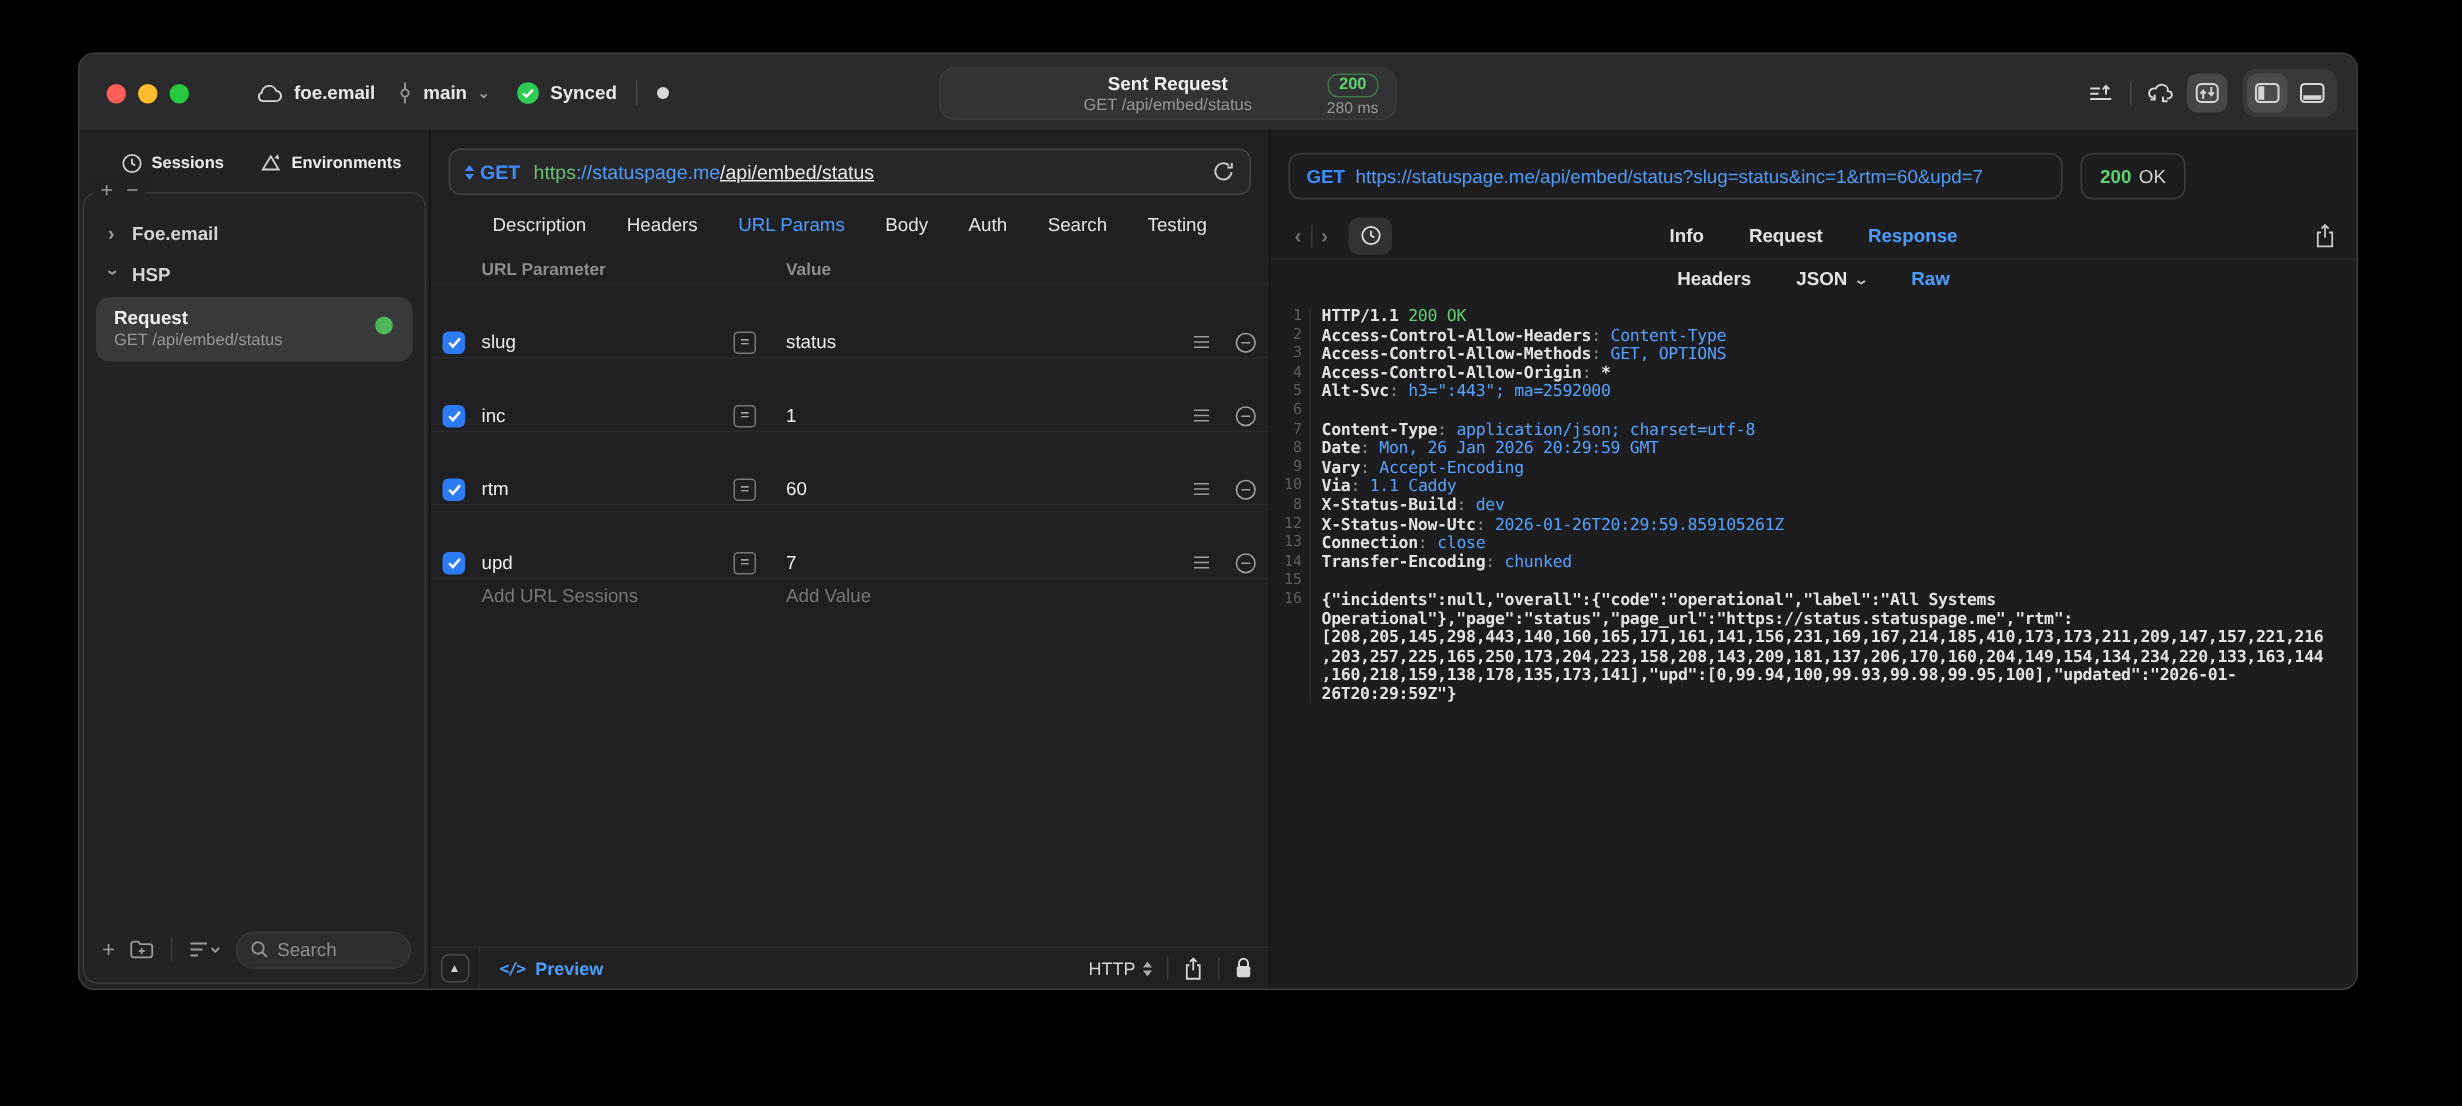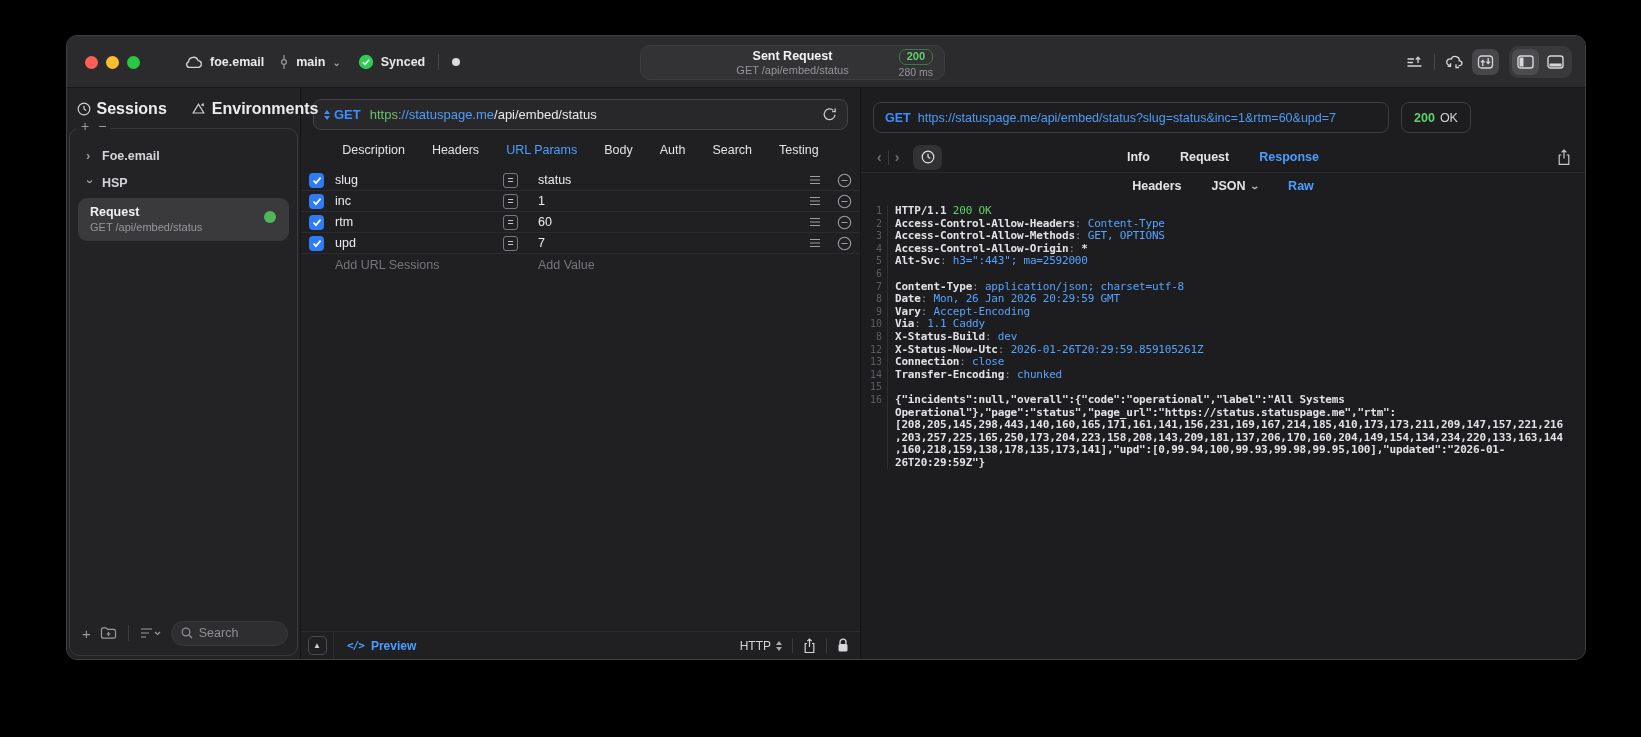--- a/index.html
+++ b/index.html
@@ -1,19 +1,19 @@
 <!DOCTYPE html>
 <html><head>
 <meta charset="utf-8">
 <style>
   * { margin:0; padding:0; box-sizing:border-box; }
   html,body { background:#000; }
   .canvas { position:relative; width:1641px; height:737px; background:#000; overflow:hidden;
             font-family:"Liberation Sans", sans-serif; -webkit-font-smoothing:antialiased; }
-  .window { position:absolute; left:66px; top:35px; width:1520px; height:625px;
+  .window { position:absolute; left:52px; top:35px; width:1520px; height:625px;
             background:#202022; border:1px solid #414143; border-radius:11px;
             box-shadow:0 25px 70px rgba(0,0,0,.8); overflow:hidden; display:flex; flex-direction:column; }
 
   
   .titlebar { position:relative; height:52px; flex:0 0 52px; background:#2b2b2d; border-bottom:1px solid #161617;
               display:flex; align-items:center; }
   .traffic { position:absolute; left:18px; top:20px; display:flex; gap:8px; }
   .traffic span { width:13px; height:13px; border-radius:50%; display:block; }
   .tl-red{background:#ff5f57;} .tl-yellow{background:#febc2e;} .tl-green{background:#28c840;}
   .ws-group { position:absolute; left:117px; top:0; height:52px; display:flex; align-items:center; gap:7px;
@@ -37,21 +37,21 @@
   .tb-g2 { background:#39393b; border-radius:9px; padding:3px; display:flex; gap:3px; }
   .tb-g2 .tb-btn.sel { background:#4c4c4f; }
 
   
   .main { flex:1; display:flex; min-height:0; }
 
   
   .sidebar { width:234px; flex:0 0 234px; background:#232325; border-right:1px solid #131314;
              display:flex; flex-direction:column; position:relative; }
   .sb-tabs { height:40px; flex:0 0 40px; display:flex; align-items:center; gap:24px; padding:2px 0 0 28px;
-             font-size:16px; font-weight:700; color:#ececee;justify-content:center; }
+             font-size:11px; font-weight:700; color:#ececee; }
   .sb-tab { display:flex; align-items:center; gap:6px; }
   .sb-tab svg { color:#d0d0d4; }
   .sb-plusminus { position:absolute; top:31px; left:9px; z-index:3; display:flex; gap:9px; color:#9a9a9f;
                   background:#232325; padding:0 5px; font-size:14px; line-height:14px; }
   .sb-panel { flex:1; margin:0 2px 3px 2px; border:1px solid #3a3a3c; border-radius:10px;
               display:flex; flex-direction:column; min-height:0; }
   .tree { padding:13px 6px 0 6px; font-size:12.5px; color:#d4d4d8; }
   .tree-row { height:27px; display:flex; align-items:center; gap:8px; padding-left:10px; font-weight:600; }
   .tree-chev { color:#9a9a9f; font-size:13px; width:8px; display:inline-block; }
   .tree-chev.open { transform:rotate(90deg) translateX(1px); }
@@ -69,28 +69,28 @@
   
   .middle { width:560px; flex:0 0 560px; background:#202022; border-right:1px solid #131314;
             display:flex; flex-direction:column; min-height:0; }
   .url-bar { margin:11px 12px 5px; height:31px; flex:0 0 31px; border:1px solid #434345; background:#28282a;
              border-radius:8px; display:flex; align-items:center; padding:0 10px; font-size:13px; }
   .sort-arrows { display:flex; flex-direction:column; gap:2px; margin-right:4px; }
   .sort-arrows i { width:0; height:0; border-left:3.5px solid transparent; border-right:3.5px solid transparent; display:block; }
   .sort-arrows .up { border-bottom:4.5px solid #3f8cff; }
   .sort-arrows .dn { border-top:4.5px solid #3f8cff; }
   .m-method { color:#3f8cff; font-weight:700; margin-right:9px; }
-  .u-scheme { color:#6cbf72; } .u-host { color:#4f9cf8; } .u-path { color:#e8e8ea; }
+  .u-scheme { color:#6cbf72; } .u-host { color:#4f9cf8; } .u-path { color:#e8e8ea;text-decoration:underline; }
   .refresh { margin-left:auto; color:#c9c9cd; display:flex; }
   .mid-tabs { height:30px; flex:0 0 30px; display:flex; justify-content:center; align-items:center; gap:27px;
               font-size:12.5px; color:#e3e3e6; font-weight:400; }
   .mtab.active { color:#4b9eff; }
   .param-table { margin-top:5px; font-size:12.5px; }
   .pt-row { display:grid; grid-template-columns:34px 168px 27px 1fr 26px 32px; align-items:center; height:21px;
-            border-bottom:1px solid #2b2b2d; }
+            border-bottom:1px solid #2b2b2d;margin-top:28px; }
   .pt-head { height:20px; border-bottom:1px solid #2b2b2d; color:#8b8b90; font-size:11.5px; font-weight:600;
              display:grid; grid-template-columns:34px 168px 27px 1fr 58px; align-items:center; }
   .cb { width:15px; height:15px; border-radius:4px; background:#2e7bf6; margin-left:8px;
         display:flex; align-items:center; justify-content:center; }
   .p-name { color:#ececee; }
   .eq-box { width:15px; height:15px; border:1px solid #77777c; border-radius:3px; color:#c4c4c8;
             font-size:10.5px; display:flex; align-items:center; justify-content:center; }
   .p-val { color:#ececee; padding-left:8px; }
   .row-ico { color:#9d9da2; display:flex; justify-content:center; }
   .add-row { display:grid; grid-template-columns:34px 168px 27px 1fr; align-items:center; height:21px; color:#76767b; }
@@ -331,20 +331,27 @@
             <span class="mtab">Description</span>
             <span class="mtab">Headers</span>
             <span class="mtab active">URL Params</span>
             <span class="mtab">Body</span>
             <span class="mtab">Auth</span>
             <span class="mtab">Search</span>
             <span class="mtab">Testing</span>
           </div>
 
         <div class="param-table">
+          <div class="pt-head">
+            <span></span>
+            <span>URL Parameter</span>
+            <span></span>
+            <span style="padding-left:8px;">Value</span>
+            <span></span>
+          </div>
           <div id="param-rows">
   <div class="pt-row">
     <span class="cb">
       <svg width="10" height="9" viewBox="0 0 10 9">
                     <path d="M1.5 4.5l2.4 2.6L8.6 1.6" fill="none" stroke="#fff" stroke-width="1.7"></path>
                   </svg>
     </span>
     <span class="p-name">slug</span>
     <span class="eq-box">=</span>
     <span class="p-val">status</span>

